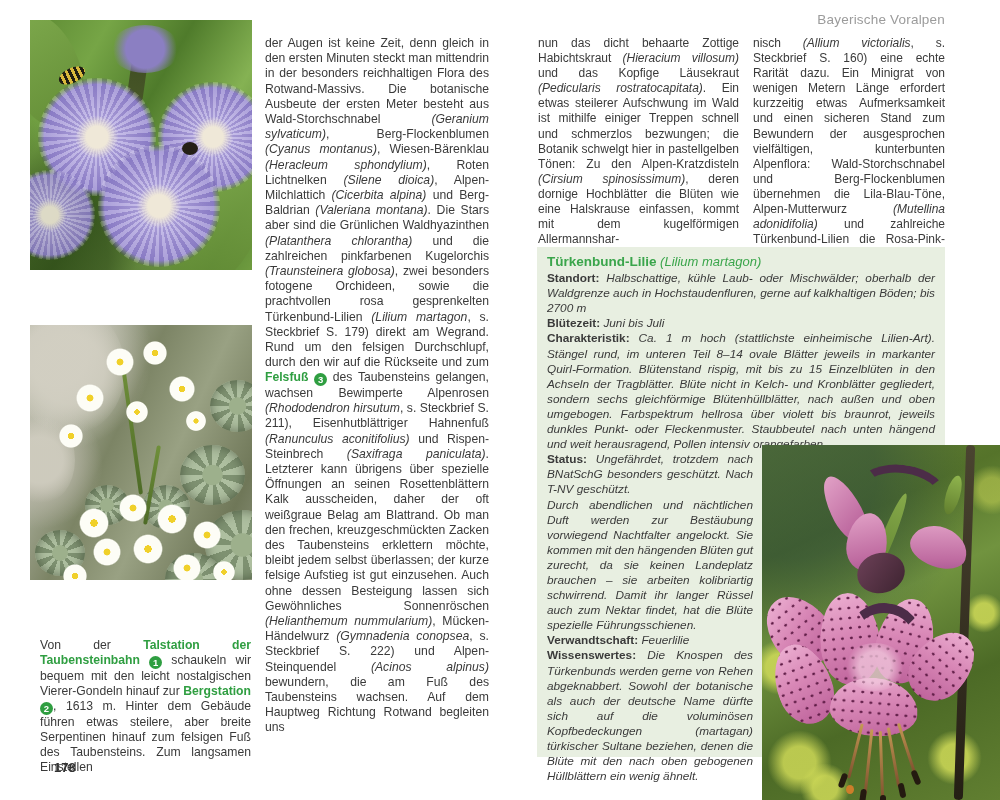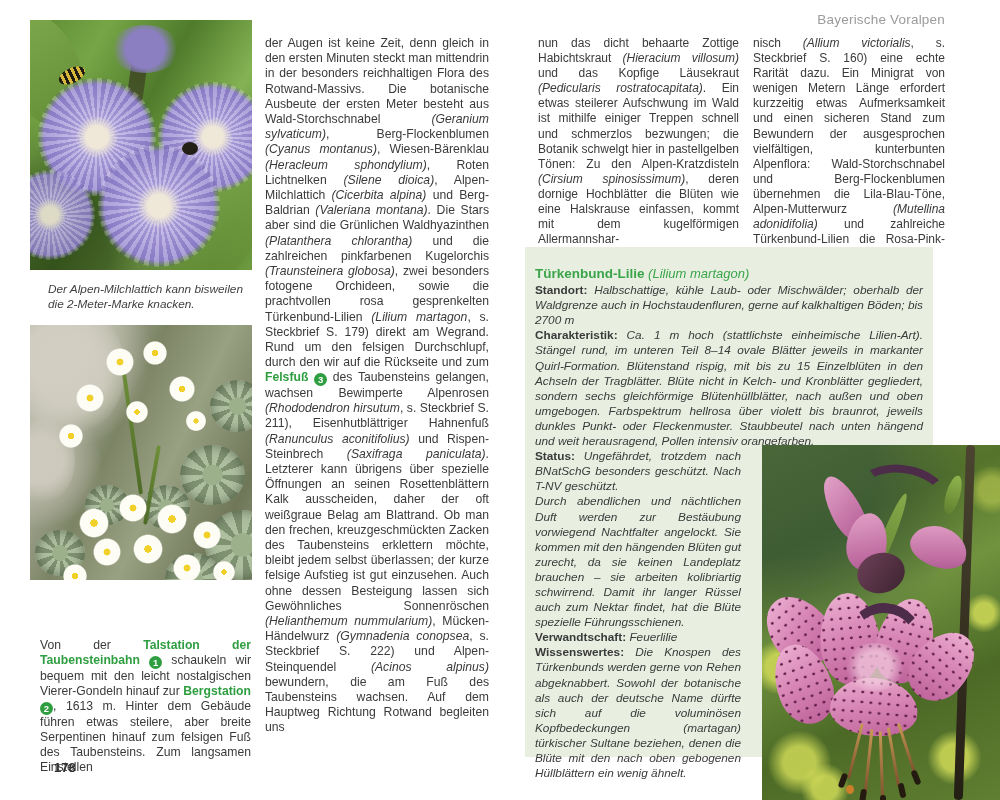--- a/index.html
+++ b/index.html
@@ -40,22 +40,22 @@
   .sg-c{
     display:inline-block;width:13px;height:13px;border-radius:50%;
     background:var(--green);color:#fff;font-size:9.5px;line-height:13.5px;
     text-align:center;font-weight:700;vertical-align:-1.5px;font-style:normal;
   }
   .sg-tg{color:var(--green2);font-weight:700;font-size:13.5px;}
   .sg-ti{color:var(--green2);font-style:italic;font-size:13px;}
 
   
   .infobox{
-    position:absolute;left:525px;top:247px;width:408px;height:510px;
-    background:var(--boxbg);box-sizing:border-box;padding:19px 10px 0 10px;
+    position:absolute;left:537px;top:247px;width:408px;height:510px;
+    background:var(--boxbg);box-sizing:border-box;padding:7px 10px 0 10px;
     font-size:11.8px;line-height:15.1px;text-align:justify;z-index:1;
   }
   .infobox p{margin:0;}
   .ib-title{text-align:left;margin-bottom:1px !important;}
   .ib-narrow{width:206px;}
 
   
   .photo{position:absolute;overflow:hidden;}
   .photo *{position:absolute;}
   #photo1{left:30px;top:20px;width:222px;height:250px;
@@ -129,21 +129,20 @@
     <div class="stem1" style="left:95px;top:15px;width:16px;height:150px;transform:rotate(8deg);"></div>
     <div class="bud1" style="left:80px;top:5px;width:70px;height:48px;"></div>
     <div class="bud1" style="left:135px;top:125px;width:45px;height:55px;opacity:.8;"></div>
     <div class="pflower" style="left:8px;top:58px;width:118px;height:118px;"></div>
     <div class="pflower" style="left:128px;top:62px;width:110px;height:110px;"></div>
     <div class="pflower" style="left:68px;top:125px;width:122px;height:122px;"></div>
     <div class="pflower" style="left:-25px;top:150px;width:90px;height:90px;opacity:.9;"></div>
     <div class="wasp" style="left:28px;top:48px;width:28px;height:15px;transform:rotate(-25deg);"></div>
     <div class="beetle" style="left:152px;top:122px;width:16px;height:13px;"></div>
   </div>
-  <div class="caption" id="cap1">Der Alpen-Milchlattich kann bisweilen die 2-Meter-Marke knacken.</div>
 
   <div class="photo" id="photo2">
     <div class="rock2" style="left:-15px;top:-20px;width:110px;height:130px;"></div>
     <div class="rock2" style="left:-25px;top:90px;width:70px;height:90px;"></div>
     <div class="ros" style="left:150px;top:120px;width:65px;height:60px;"></div>
     <div class="ros" style="left:175px;top:185px;width:75px;height:70px;"></div>
     <div class="ros" style="left:112px;top:160px;width:48px;height:44px;"></div>
     <div class="ros" style="left:180px;top:55px;width:55px;height:52px;"></div>
     <div class="ros" style="left:55px;top:160px;width:44px;height:40px;"></div>
     <div class="ros" style="left:5px;top:205px;width:50px;height:46px;"></div>
@@ -173,20 +172,21 @@
   <div class="pageno">178</div>
 
   <div class="col" id="col2"><span class="sg-n">der Augen ist keine Zeit, denn gleich in den ersten Minuten steckt man mittendrin in der besonders reichhaltigen Flora des Rotwand-Massivs. Die botanische Ausbeute der ersten Meter besteht aus Wald-Storchschnabel </span><span class="sg-i">(Geranium sylvaticum)</span><span class="sg-n">, Berg-Flockenblumen </span><span class="sg-i">(Cyanus montanus)</span><span class="sg-n">, Wiesen-Bärenklau </span><span class="sg-i">(Heracleum sphondylium)</span><span class="sg-n">, Roten Lichtnelken </span><span class="sg-i">(Silene dioica)</span><span class="sg-n">, Alpen-Milchlattich </span><span class="sg-i">(Cicerbita alpina)</span><span class="sg-n"> und Berg-Baldrian </span><span class="sg-i">(Valeriana montana)</span><span class="sg-n">. Die Stars aber sind die Grünlichen Waldhyazinthen </span><span class="sg-i">(Platanthera chlorantha)</span><span class="sg-n"> und die zahlreichen pinkfarbenen Kugelorchis </span><span class="sg-i">(Traunsteinera globosa)</span><span class="sg-n">, zwei besonders fotogene Orchideen, sowie die prachtvollen rosa gesprenkelten Türkenbund-Lilien </span><span class="sg-i">(Lilium martagon</span><span class="sg-n">, s. Steckbrief S. 179) direkt am Wegrand. Rund um den felsigen Durchschlupf, durch den wir auf die Rückseite und zum </span><span class="sg-g">Felsfuß</span><span class="sg-n"> </span><span class="sg-c">3</span><span class="sg-n"> des Taubensteins gelangen, wachsen Bewimperte Alpenrosen </span><span class="sg-i">(Rhododendron hirsutum</span><span class="sg-n">, s. Steckbrief S. 211), Eisenhutblättriger Hahnenfuß </span><span class="sg-i">(Ranunculus aconitifolius)</span><span class="sg-n"> und Rispen-Steinbrech </span><span class="sg-i">(Saxifraga paniculata)</span><span class="sg-n">. Letzterer kann übrigens über spezielle Öffnungen an seinen Rosettenblättern Kalk ausscheiden, daher der oft weißgraue Belag am Blattrand. Ob man den frechen, kreuzgeschmückten Zacken des Taubensteins erklettern möchte, bleibt jedem selbst überlassen; der kurze felsige Aufstieg ist gut einzusehen. Auch ohne dessen Besteigung lassen sich Gewöhnliches Sonnenröschen </span><span class="sg-i">(Helianthemum nummularium)</span><span class="sg-n">, Mücken-Händelwurz </span><span class="sg-i">(Gymnadenia conopsea</span><span class="sg-n">, s. Steckbrief S. 222) und Alpen-Steinquendel </span><span class="sg-i">(Acinos alpinus)</span><span class="sg-n"> bewundern, die am Fuß des Taubensteins wachsen. Auf dem Hauptweg Richtung Rotwand begleiten uns</span></div>
 
   <div class="col" id="col3"><span class="sg-n">nun das dicht behaarte Zottige Habichtskraut </span><span class="sg-i">(Hieracium villosum)</span><span class="sg-n"> und das Kopfige Läusekraut </span><span class="sg-i">(Pedicularis rostratocapitata)</span><span class="sg-n">. Ein etwas steilerer Aufschwung im Wald ist mithilfe einiger Treppen schnell und schmerzlos bezwungen; die Botanik schwelgt hier in pastellgelben Tönen: Zu den Alpen-Kratzdisteln </span><span class="sg-i">(Cirsium spinosissimum)</span><span class="sg-n">, deren dornige Hochblätter die Blüten wie eine Halskrause einfassen, kommt mit dem kugelförmigen Allermannshar-</span></div>
   <div class="col" id="col4"><span class="sg-n">nisch </span><span class="sg-i">(Allium victorialis</span><span class="sg-n">, s. Steckbrief S. 160) eine echte Rarität dazu. Ein Minigrat von wenigen Metern Länge erfordert kurzzeitig etwas Aufmerksamkeit und einen sicheren Stand zum Bewundern der ausgesprochen vielfältigen, kunterbunten Alpenflora: Wald-Storchschnabel und Berg-Flockenblumen übernehmen die Lila-Blau-Töne, Alpen-Mutterwurz </span><span class="sg-i">(Mutellina adonidifolia)</span><span class="sg-n"> und zahlreiche Türkenbund-Lilien die Rosa-Pink-Abstufungen. In Weiß halten</span></div>
 
   <div class="infobox">
     <p class="ib-title"><span class="sg-tg">Türkenbund-Lilie</span><span class="sg-ti"> (Lilium martagon)</span></p>
     <p><span class="sg-b">Standort: </span><span class="sg-i">Halbschattige, kühle Laub- oder Mischwälder; oberhalb der Waldgrenze auch in Hochstaudenfluren, gerne auf kalkhaltigen Böden; bis 2700 m</span></p>
+    <p><span class="sg-b">Blütezeit: </span><span class="sg-i">Juni bis Juli</span></p>
     <p><span class="sg-b">Charakteristik: </span><span class="sg-i">Ca. 1 m hoch (stattlichste einheimische Lilien-Art). Stängel rund, im unteren Teil 8–14 ovale Blätter jeweils in markanter Quirl-Formation. Blütenstand rispig, mit bis zu 15 Einzelblüten in den Achseln der Tragblätter. Blüte nicht in Kelch- und Kronblätter gegliedert, sondern sechs gleichförmige Blütenhüllblätter, nach außen und oben umgebogen. Farbspektrum hellrosa über violett bis braunrot, jeweils dunkles Punkt- oder Fleckenmuster. Staubbeutel nach unten hängend und weit herausragend, Pollen intensiv orangefarben.</span></p>
     <div class="ib-narrow">
       <p><span class="sg-b">Status: </span><span class="sg-i">Ungefährdet, trotzdem nach BNatSchG besonders geschützt. Nach T-NV geschützt.</span></p>
       <p><span class="sg-i">Durch abendlichen und nächtlichen Duft werden zur Bestäubung vorwiegend Nachtfalter angelockt. Sie kommen mit den hängenden Blüten gut zurecht, da sie keinen Landeplatz brauchen – sie arbeiten kolibriartig schwirrend. Damit ihr langer Rüssel auch zum Nektar findet, hat die Blüte spezielle Führungsschienen.</span></p>
       <p><span class="sg-b">Verwandtschaft: </span><span class="sg-i">Feuerlilie</span></p>
       <p><span class="sg-b">Wissenswertes: </span><span class="sg-i">Die Knospen des Türkenbunds werden gerne von Rehen abgeknabbert. Sowohl der botanische als auch der deutsche Name dürfte sich auf die voluminösen Kopfbedeckungen (martagan) türkischer Sultane beziehen, denen die Blüte mit den nach oben gebogenen Hüllblättern ein wenig ähnelt.</span></p>
     </div>
   </div>
 
   <div class="photo" id="photo3">

